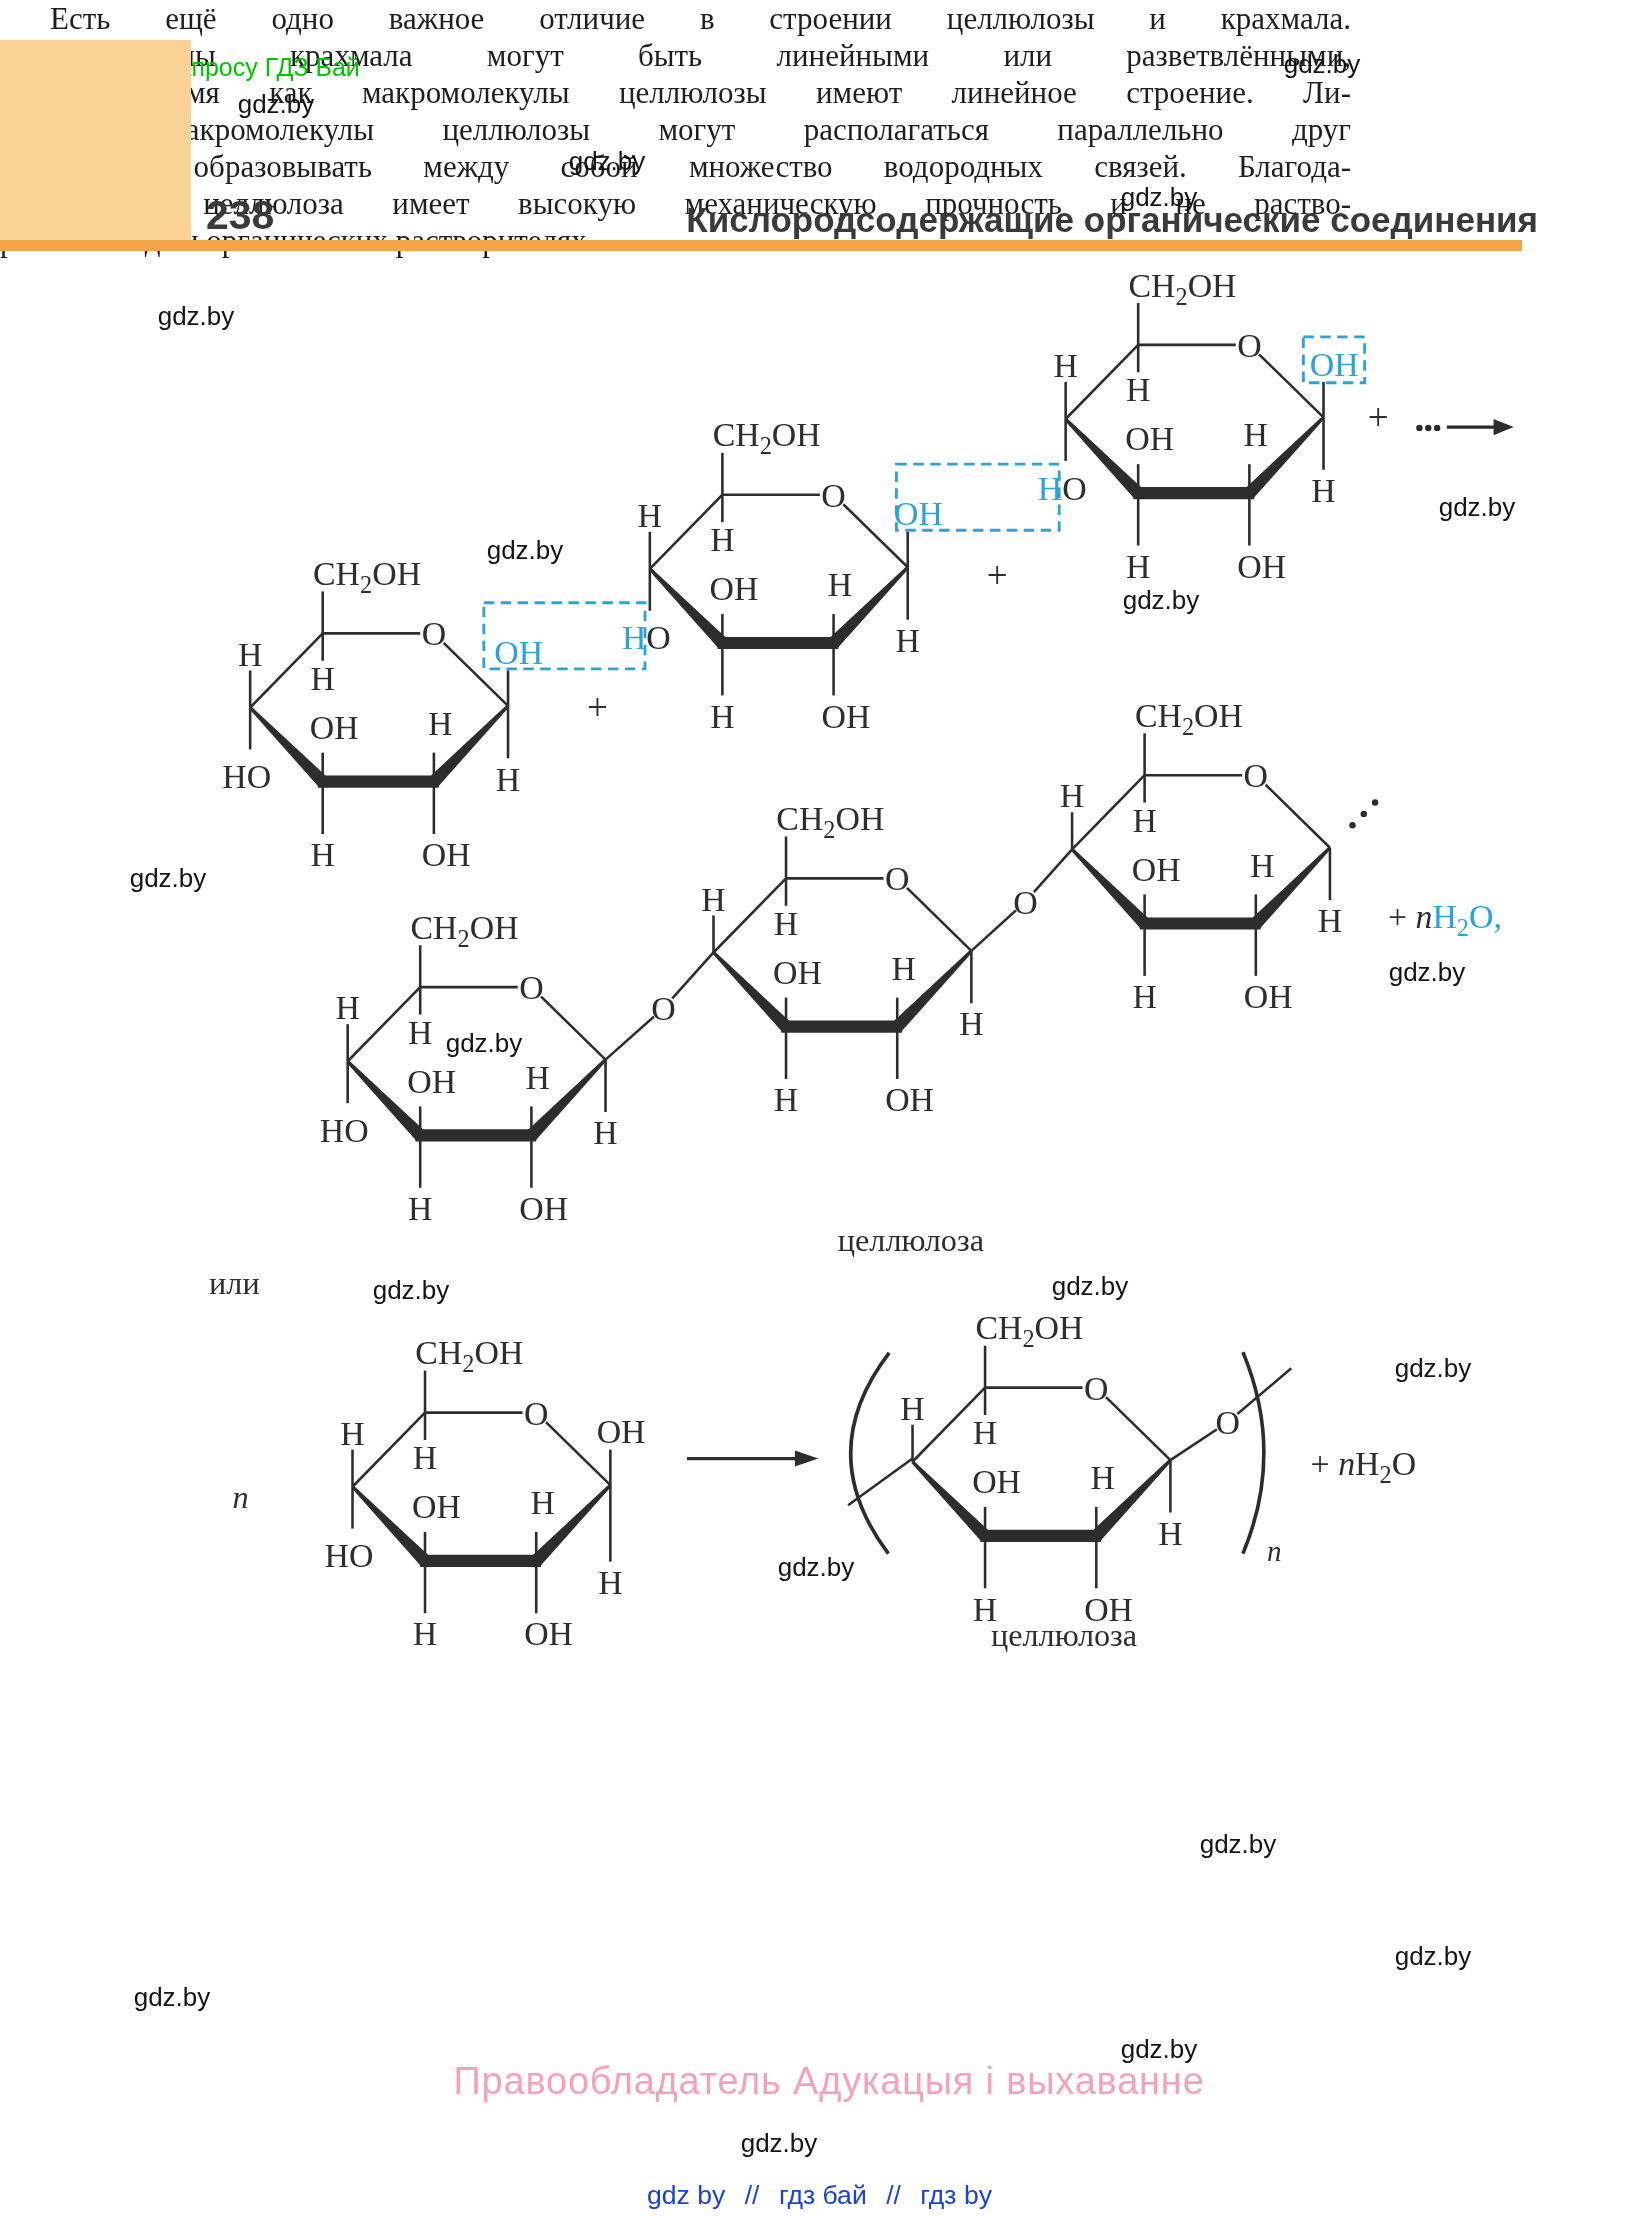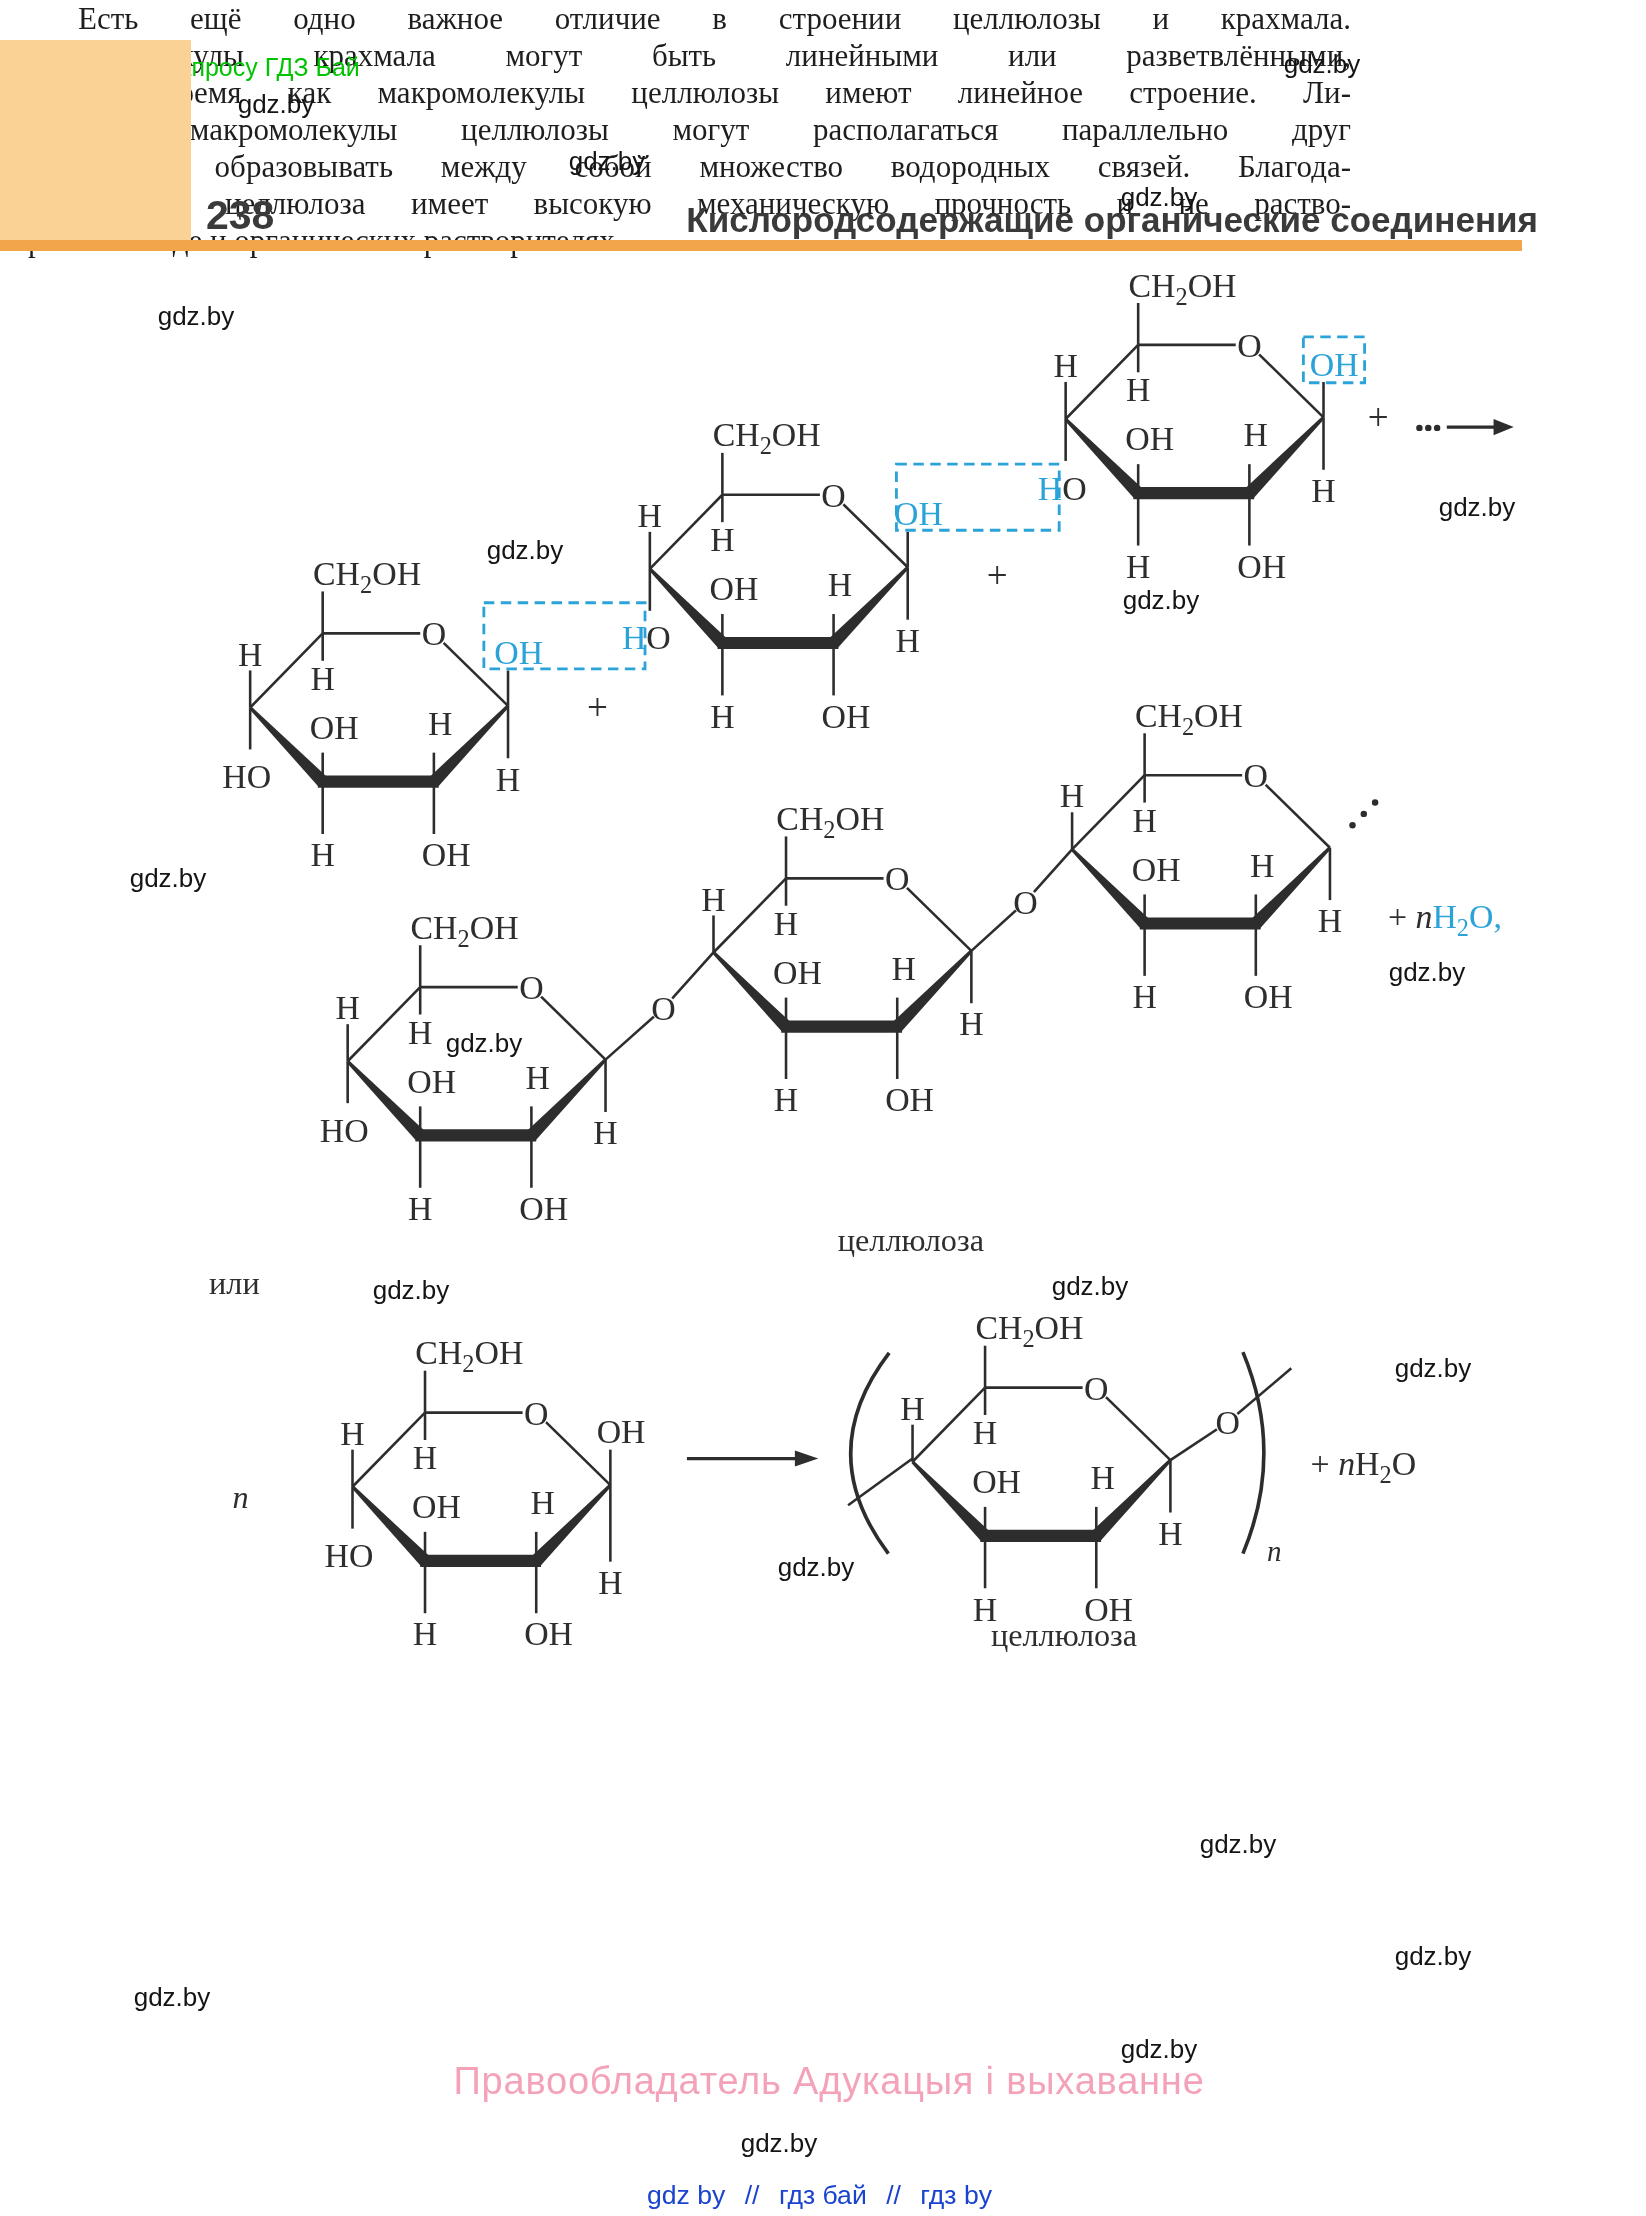--- a/index.html
+++ b/index.html
@@ -12,21 +12,21 @@
   #head-rule{left:0;top:240px;width:1522px;height:11.3px;}
   #page-num{left:206px;top:192px;font-family:"Liberation Sans",sans-serif;
             font-weight:bold;font-size:41px;color:#3a3a3a;}
   #head-title{left:0;top:200px;width:1522px;text-align:right;
               font-family:"Liberation Sans",sans-serif;font-weight:bold;
               font-size:35px;color:#3a3a3a;padding-left:16px;}
   .wm{position:absolute;transform:translate(-50%,-50%);white-space:nowrap;
       font-family:"Liberation Sans",sans-serif;font-size:26px;color:#141414;margin-top:6px;}
   #chem{left:0;top:0;}
   #para{left:187px;top:1696px;width:1351px;font-size:31px;line-height:37px;color:#1e1e1e;}
-  .pline{text-align:justify;text-align-last:justify;margin-left:28px;}
+  .pline{text-align:justify;text-align-last:justify;}
   .pline.first{text-indent:50px;}
   .pline.last{text-align-last:left;}
   #pink{left:0;top:2060px;width:1658px;text-align:center;
         font-family:"Liberation Sans",sans-serif;font-size:38px;letter-spacing:0.8px;}
   #links{left:0;top:2180px;width:1639px;text-align:center;
          font-family:"Liberation Sans",sans-serif;font-size:26.6px;}
   #links span{margin:0 9.7px;cursor:pointer;}
   svg text{font-family:"Liberation Serif",serif;}
 </style>
 </head>

